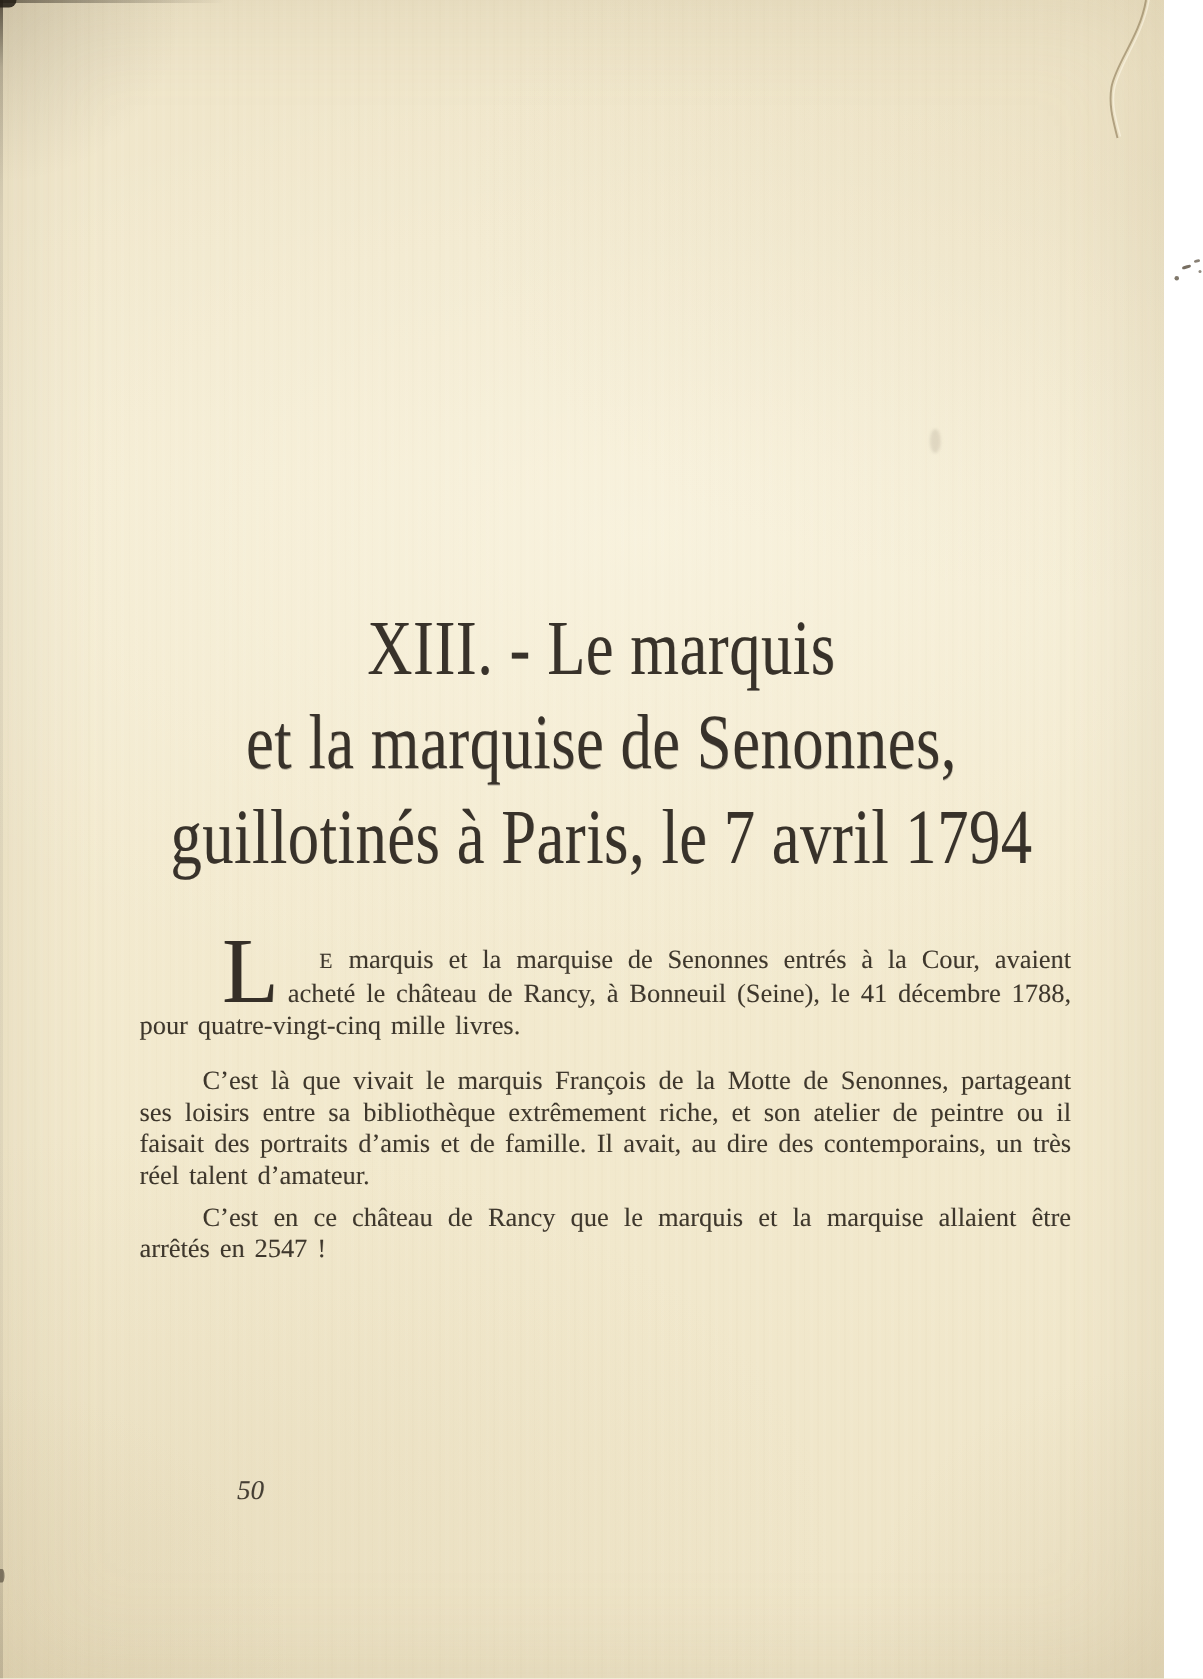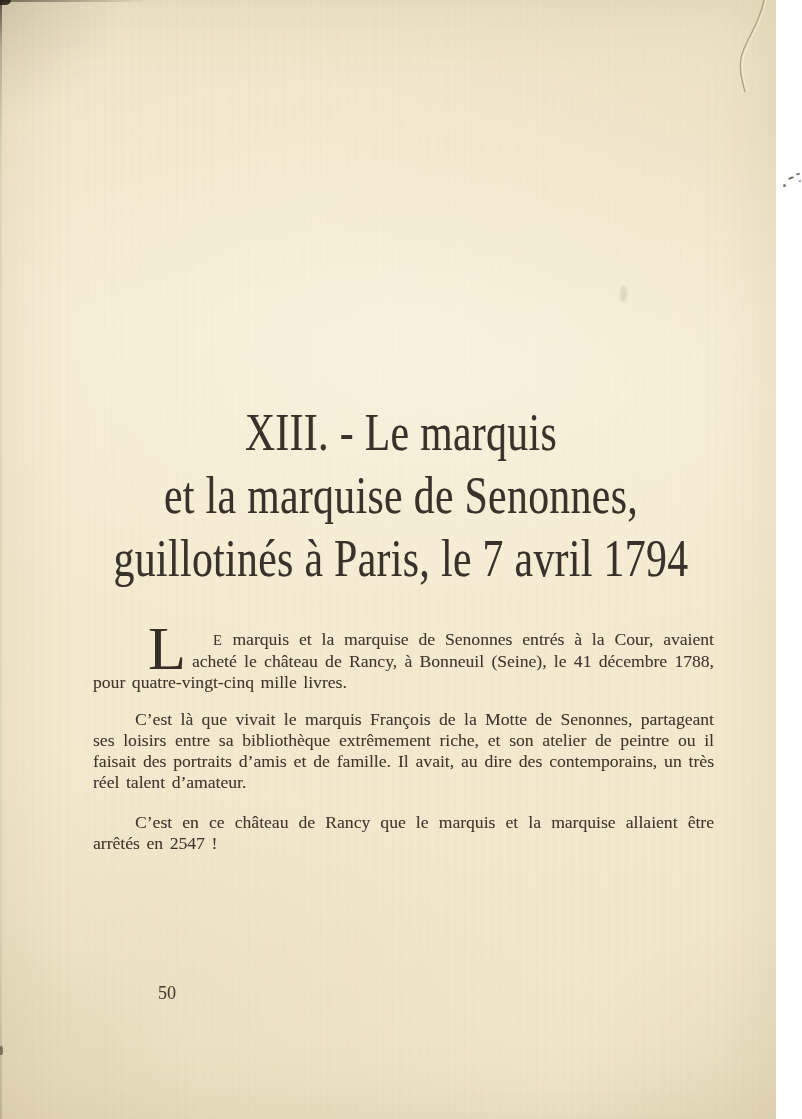--- a/index.html
+++ b/index.html
@@ -82,32 +82,33 @@
   
   .body-text {
     position: absolute; top: 629px; left: 93px; width: 621px;
     font-size: 17.6px; line-height: 21px; color: #3e372c;
     text-align: justify; word-spacing: 2.2px;
     text-shadow: 0.3px 0.3px 0 rgba(62,55,44,0.25);
   }
   .para { margin: 0; text-indent: 42px; }
   .para.p1 { text-indent: 0; margin-bottom: 16px; }
   .para.p2 { margin-bottom: 5px; }
-  .para.p3 { margin-bottom: 19px; }
+  .para.p3 { margin-bottom: 7px; }
   .dropcap {
     float: left; font-size: 62px; line-height: 41px; height: 41px;
     margin: 0 6px 0 55px; position: relative; top: -1px; color: #352f27;
   }
   .leadin { font-size: 0.82em; letter-spacing: 0.8px; margin-left: 21px; }
 
   
   .folio {
     position: absolute; top: 983px; left: 158px;
     font-size: 18px; line-height: 20px; color: #45ureal3e33; color: #453e33;
     text-shadow: 0.3px 0.3px 0 rgba(62,55,44,0.25);
+    font-style: italic;
   }
 </style>
 </head>
 <body>
 
 <div class="page">
 
   <div class="vignette"></div>
   <div class="edge-left"></div>
   <div class="edge-top"></div>

